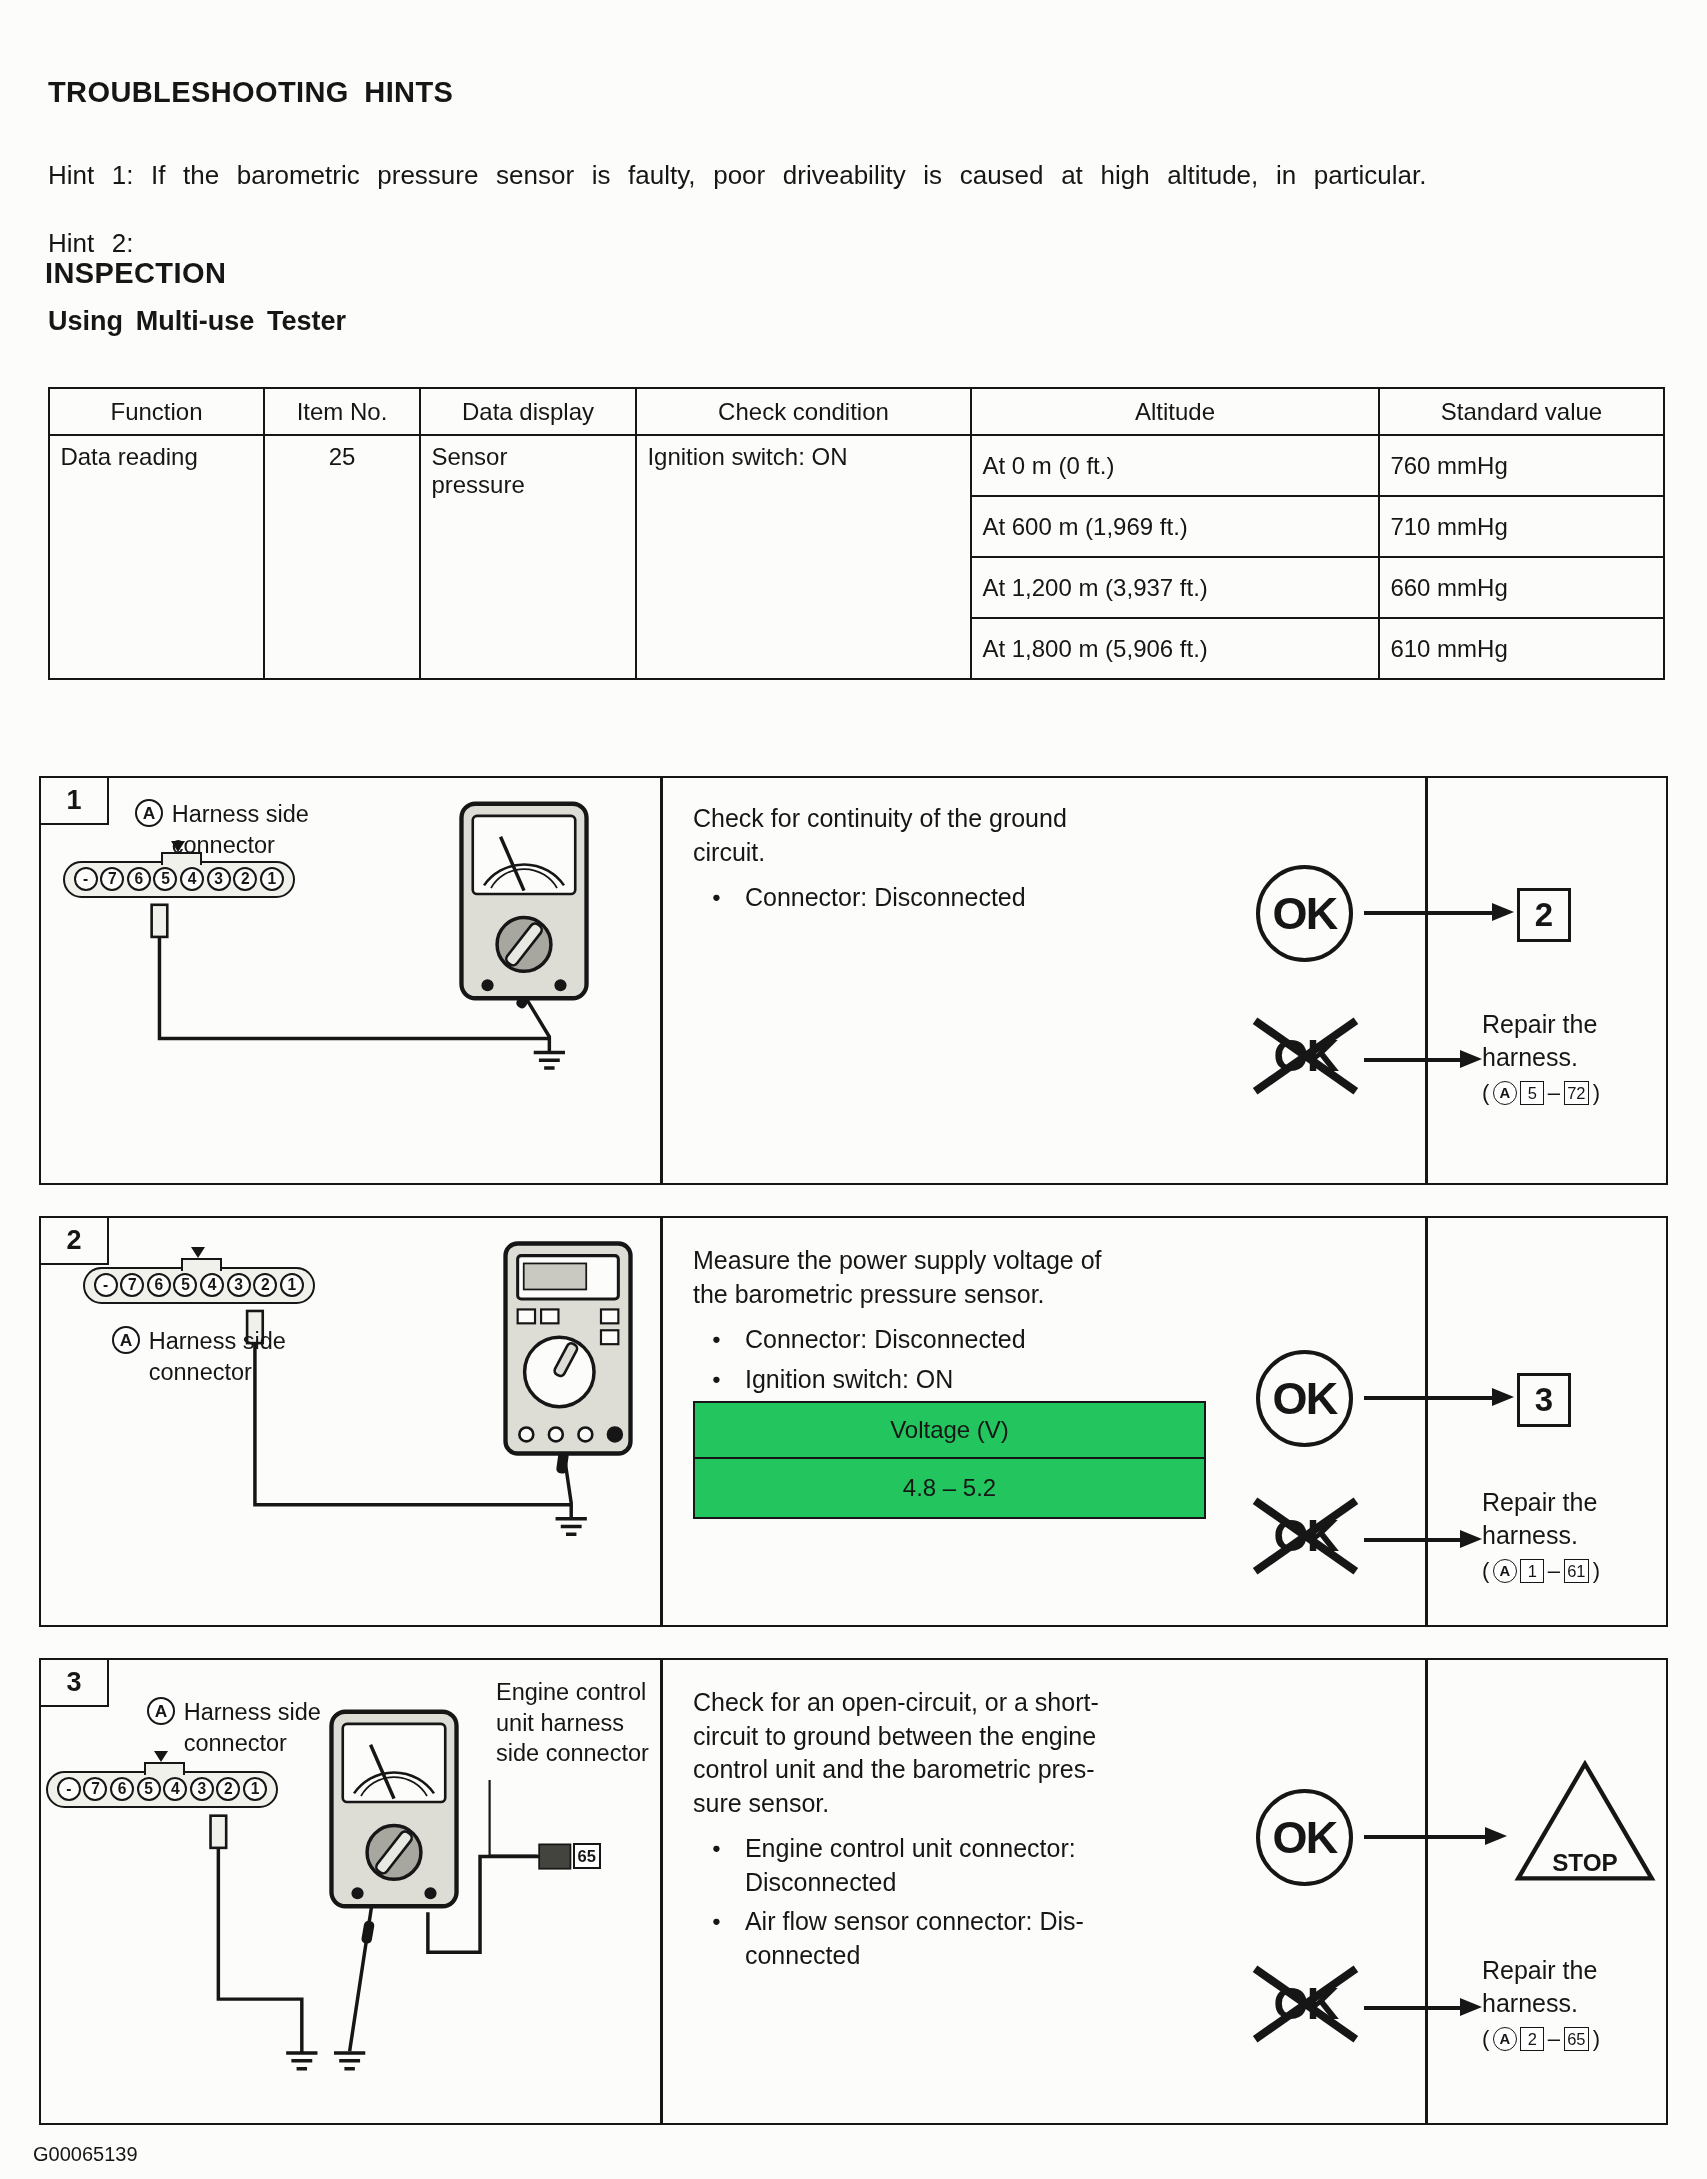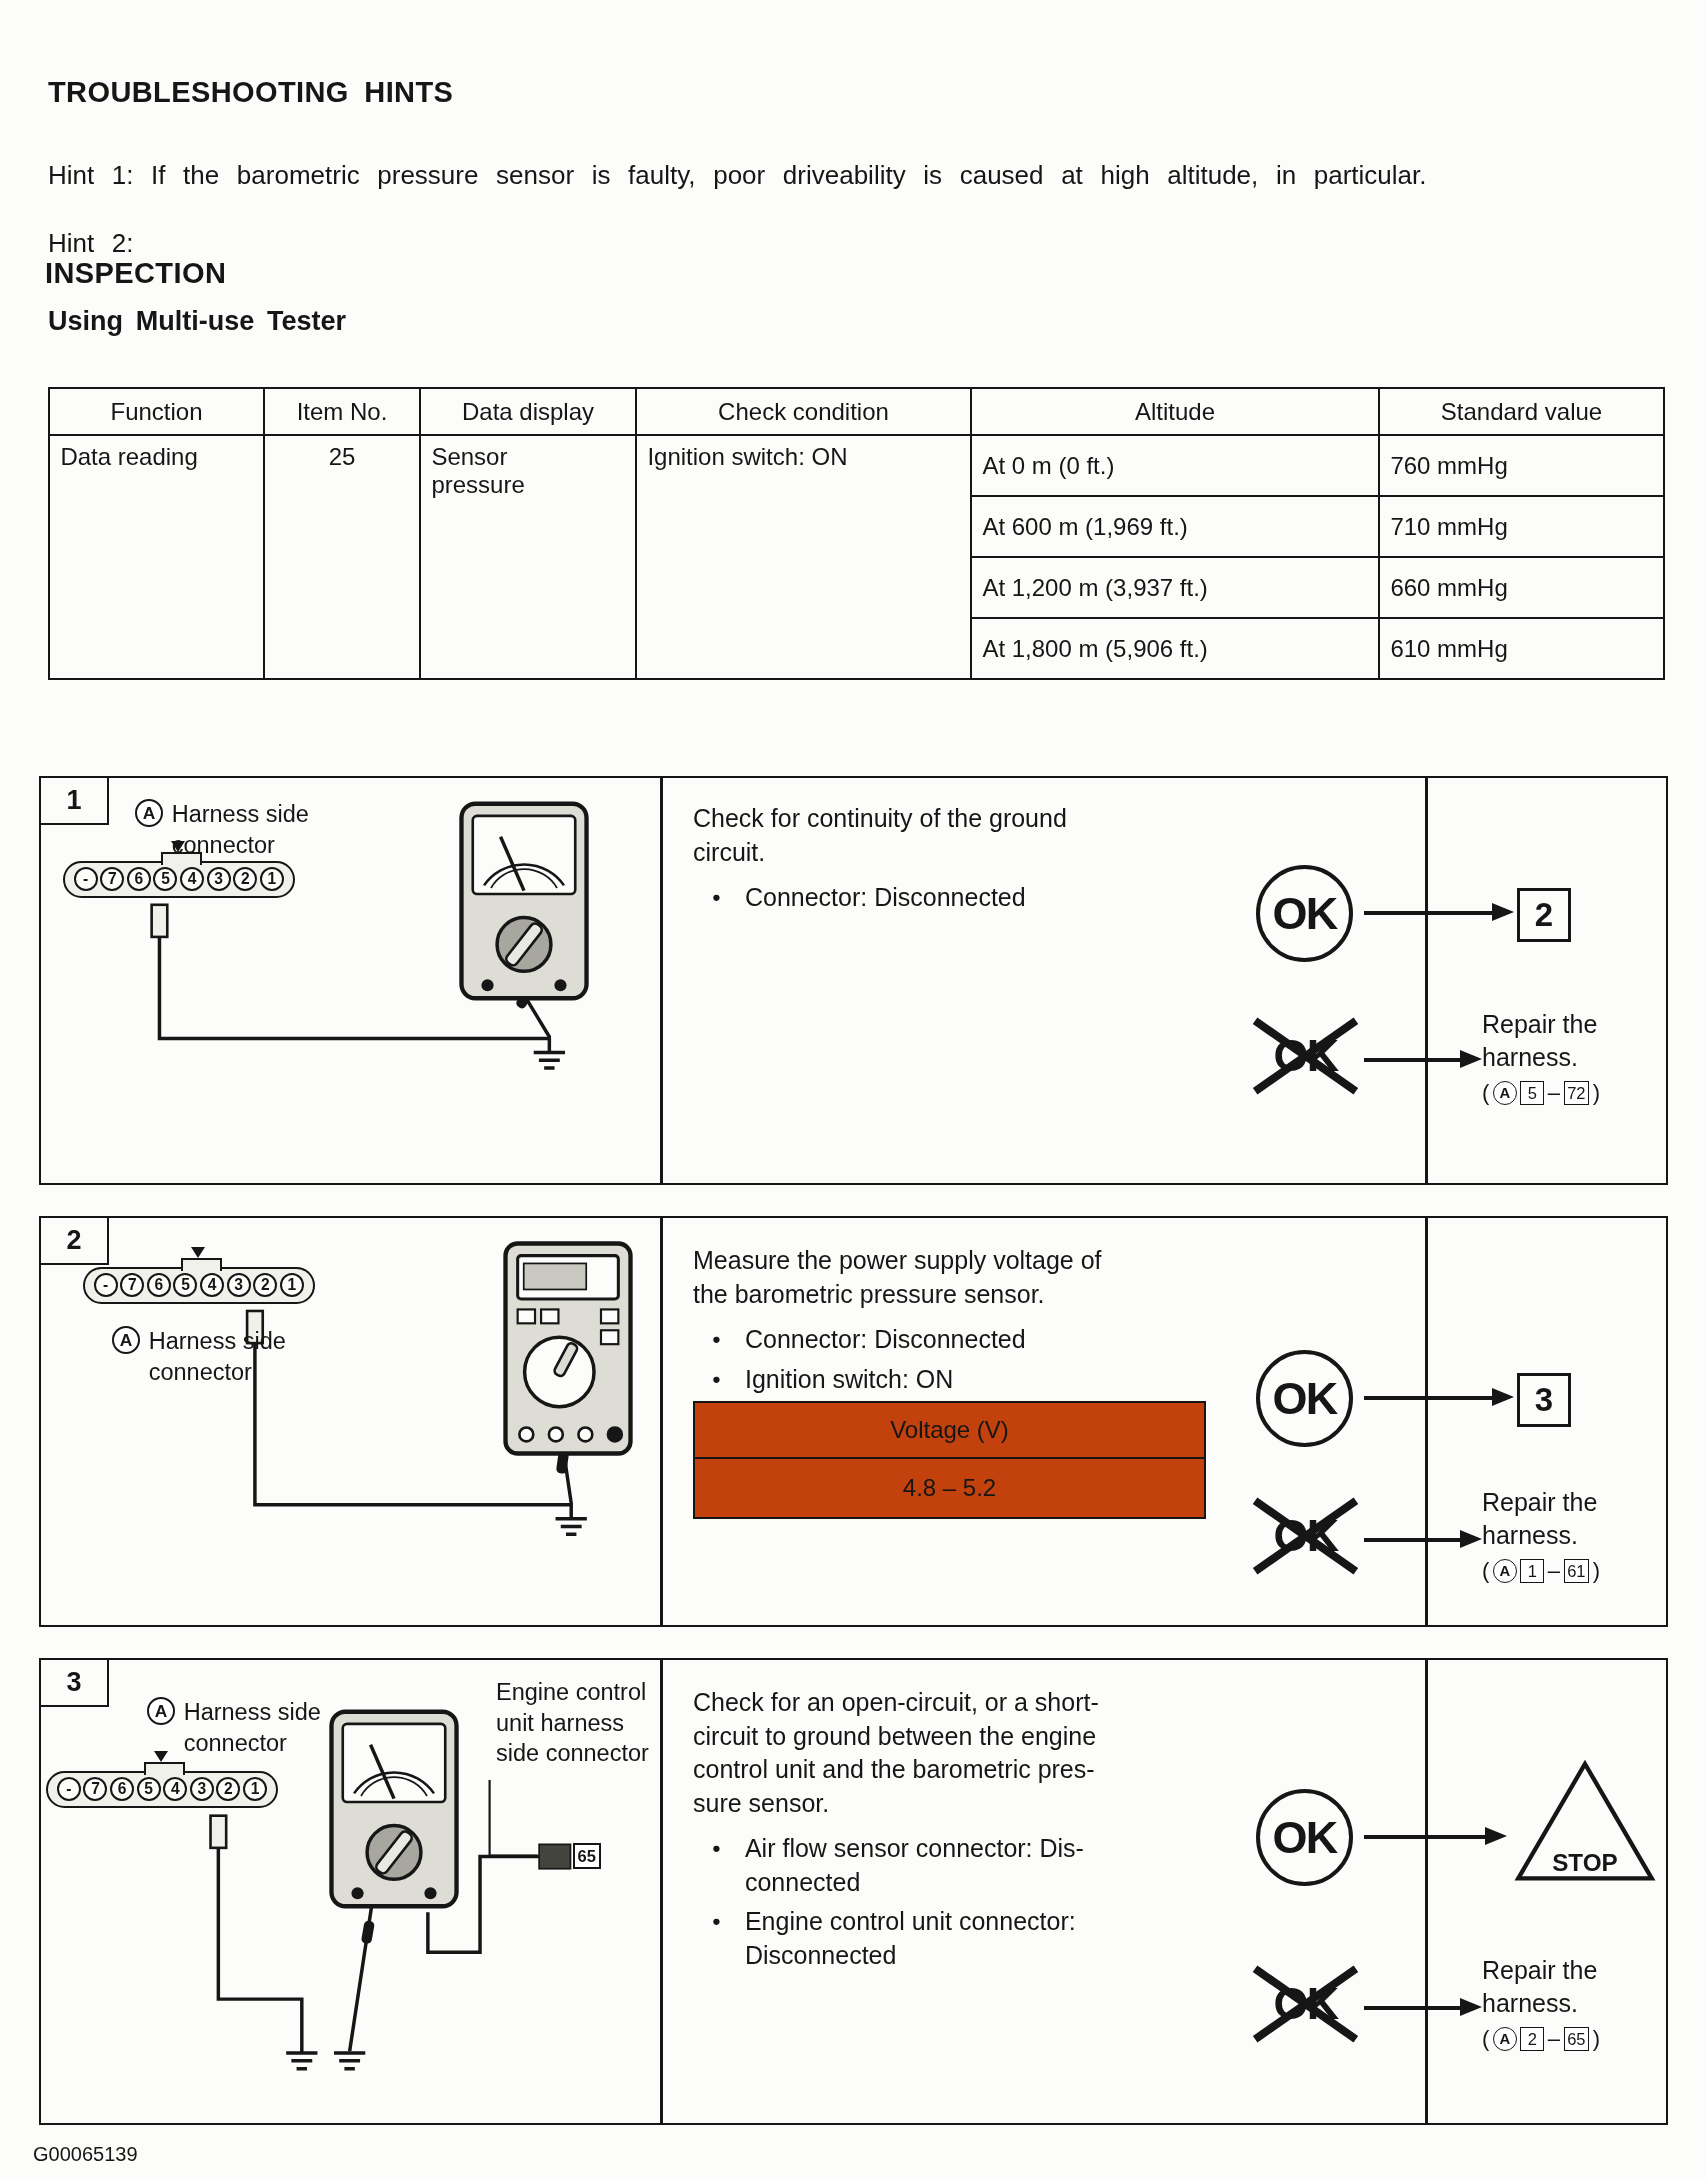--- a/index.html
+++ b/index.html
@@ -63,21 +63,21 @@
                 border-left:22.6px solid #161616;border-top:9.6px solid transparent;border-bottom:9.6px solid transparent;}
   .target-box{position:absolute;width:54px;height:54px;border:3px solid #161616;display:flex;align-items:center;
               justify-content:center;font-size:33px;font-weight:bold;background:#fcfcfa;}
   .repair{position:absolute;width:204px;font-size:25px;line-height:1.3;}
   .ref-line{display:flex;align-items:center;gap:3.5px;margin-top:6px;font-size:22px;}
   .pinbox{display:inline-flex;min-width:24px;height:24px;padding:0 2.6px;border:1.7px solid #161616;align-items:center;
           justify-content:center;font-size:16.5px;background:#fff;}
   .pinbox.on-illus{position:absolute;z-index:4;font-weight:bold;border-width:2.6px;height:26px;}
 
   
-  .vtable{position:absolute;border:2.2px solid #161616;width:513px;font-size:24px;text-align:center;background:#c2410c;}
+  .vtable{position:absolute;border:2.2px solid #161616;width:513px;font-size:24px;text-align:center;background:#22c55e;}
   .vtable .vhead{border-bottom:2.2px solid #161616;padding:13px 0;}
   .vtable .vval{padding:14.8px 0;}
 
   .footer-code{font-size:20px;}
 </style>
 </head>
 <body>
 
 <div class="page">
 
@@ -337,26 +337,26 @@
       <span class="pin">1</span>
     </div>
 
     <div class="instr-block" style="top:26px;">
       <div class="pre">Check for an open-circuit, or a short-
 circuit to ground between the engine
 control unit and the barometric pres-
 sure sensor.</div>
       <div class="bullets">
         <div class="bullet">
+            <span class="pre">Engine control unit connector:
+Disconnected</span>
+          </div>
+        <div class="bullet">
             <span class="pre">Air flow sensor connector: Dis-
 connected</span>
-          </div>
-        <div class="bullet">
-            <span class="pre">Engine control unit connector:
-Disconnected</span>
           </div>
       </div>
     </div>
 
     <div class="ok-circle" style="left:1215px;top:129px;">OK</div>
     <div class="arrow" style="left:1323px;top:175px;width:122px;"></div>
     <svg class="abs" style="left:1470px;top:97px;" width="148" height="130" viewBox="0 0 170 150">
       <polygon points="85,8 8,140 162,140" fill="none" stroke="#161616" stroke-width="5"></polygon>
       <text x="85" y="132" text-anchor="middle" font-size="28" font-weight="bold" fill="#161616">STOP</text>
     </svg>

